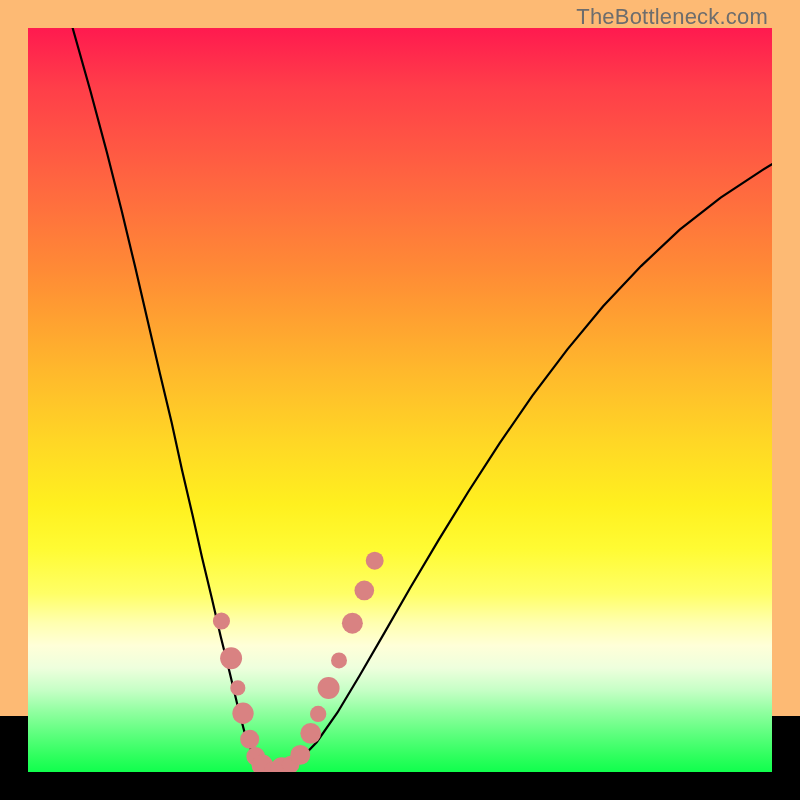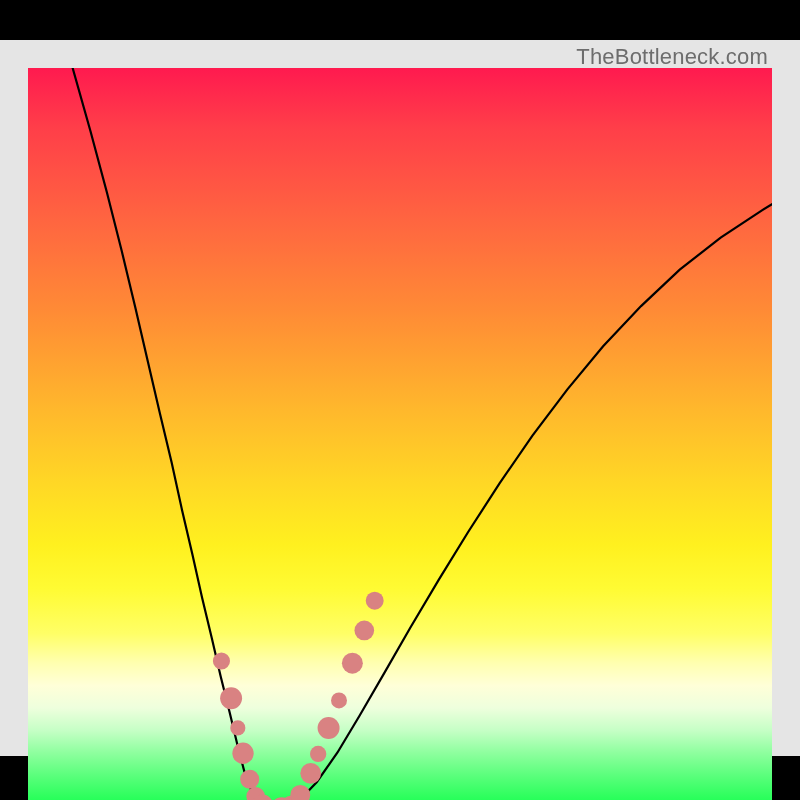--- a/index.html
+++ b/index.html
@@ -10,22 +10,21 @@
     overflow: hidden;
     background: #000;
     font-family: Arial, Helvetica, sans-serif;
   }
   .frame {
     position: absolute;
     top: 0;
     left: 0;
     width: 800px;
     height: 716px;
-    background: #e5e5e5;
-    margin-top: 40px;
+    background: #fdba74;
   }
   .plot-area {
     position: absolute;
     top: 28px;
     left: 28px;
     width: 744px;
     height: 744px;
     overflow: hidden;
   }
   .gradient-bg {

